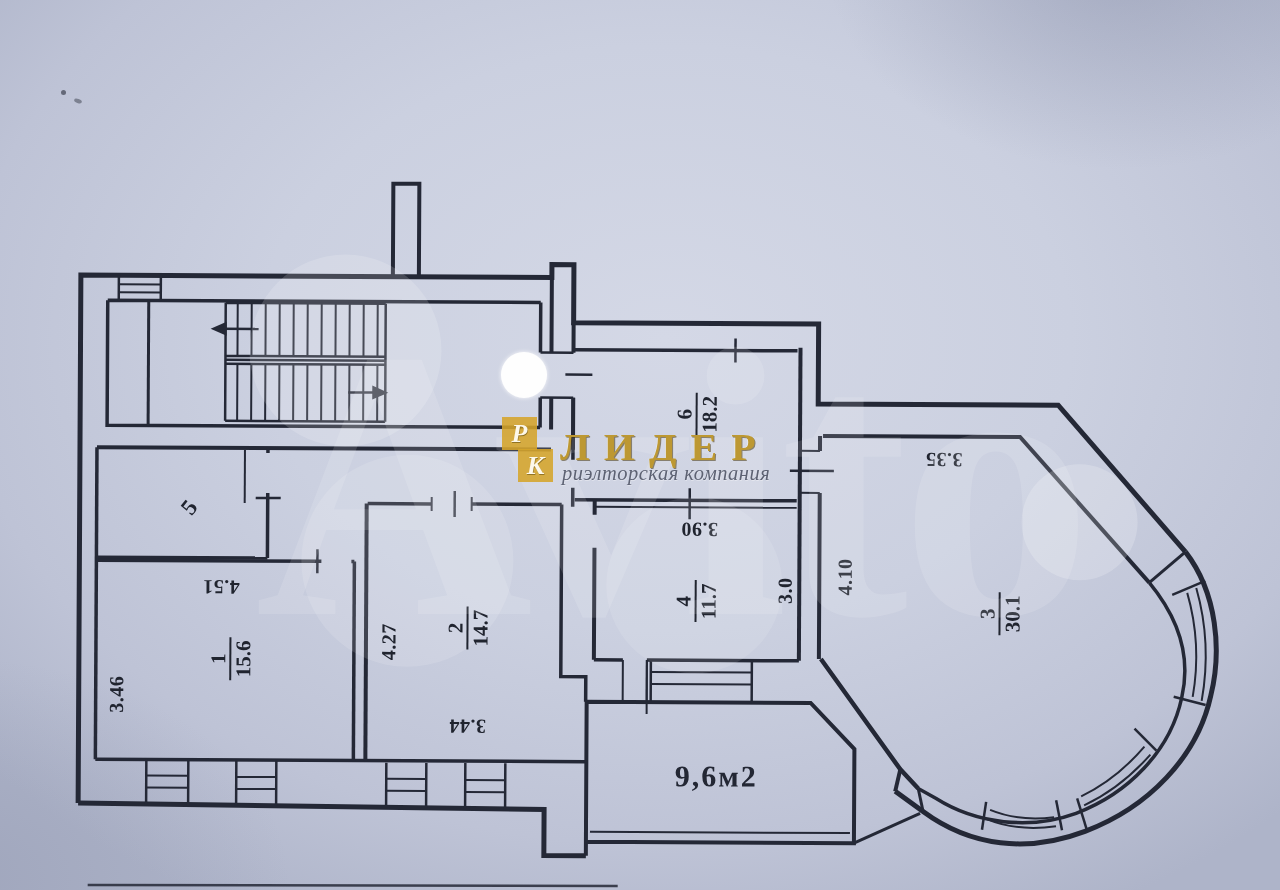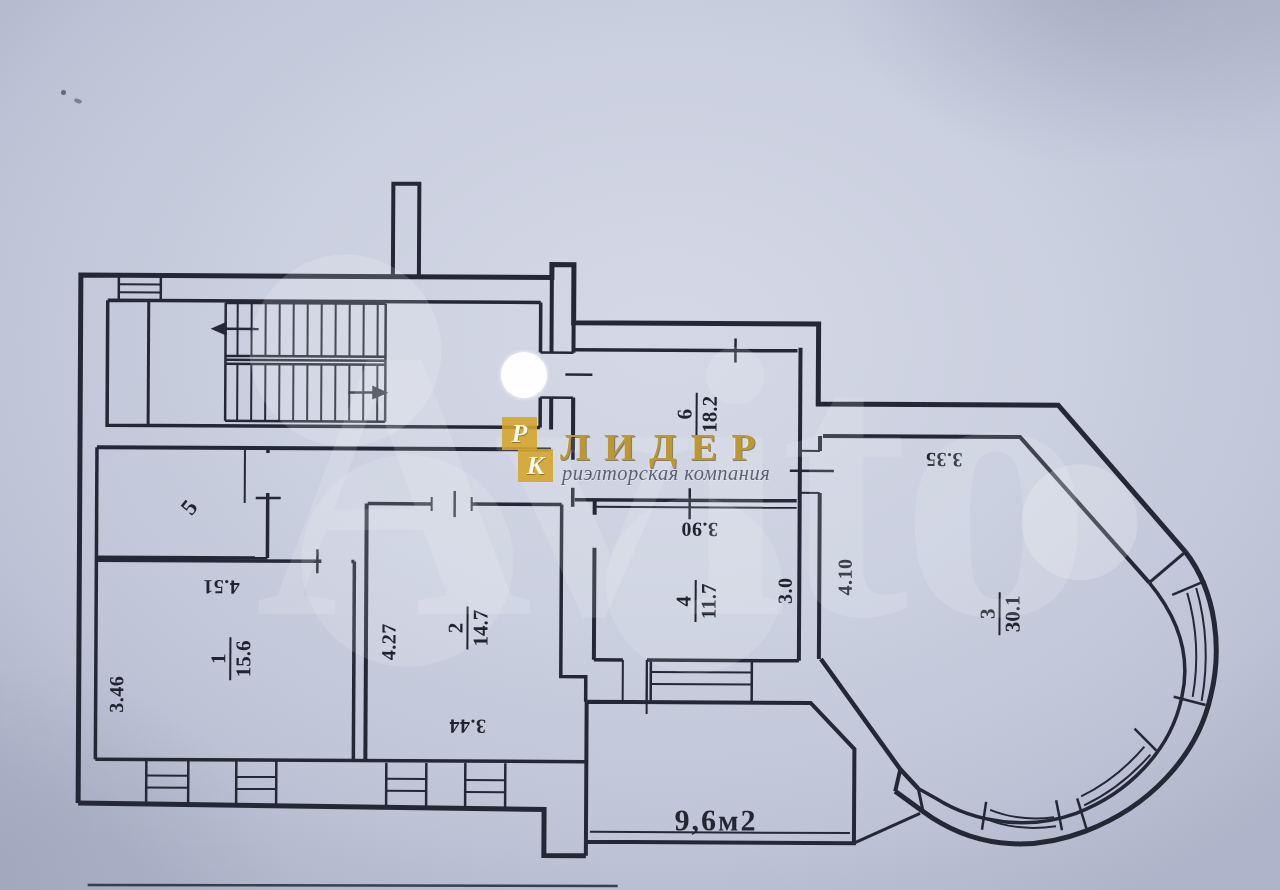--- a/index.html
+++ b/index.html
@@ -223,21 +223,21 @@
       <span>4.10</span>
     </div>
     <div class="lbl dim rot-180" style="left:944px;top:458px;">
       <span>3.35</span>
     </div>
     <div class="lbl frac rot-ccw" style="left:1001px;top:612px;">
       <span class="num">3</span>
       <span class="den">30.1</span>
     </div>
 
-    <div class="lbl balcony-lbl" style="left:718px;top:820px;">
+    <div class="lbl balcony-lbl" style="left:718px;top:776px;">
       <span>9,6м2</span>
     </div>
   </div>
 
   <div class="watermark">Avito</div>
 
   <div class="logo">
     <div class="sq sq-p">
       <span>Р</span>
     </div>

